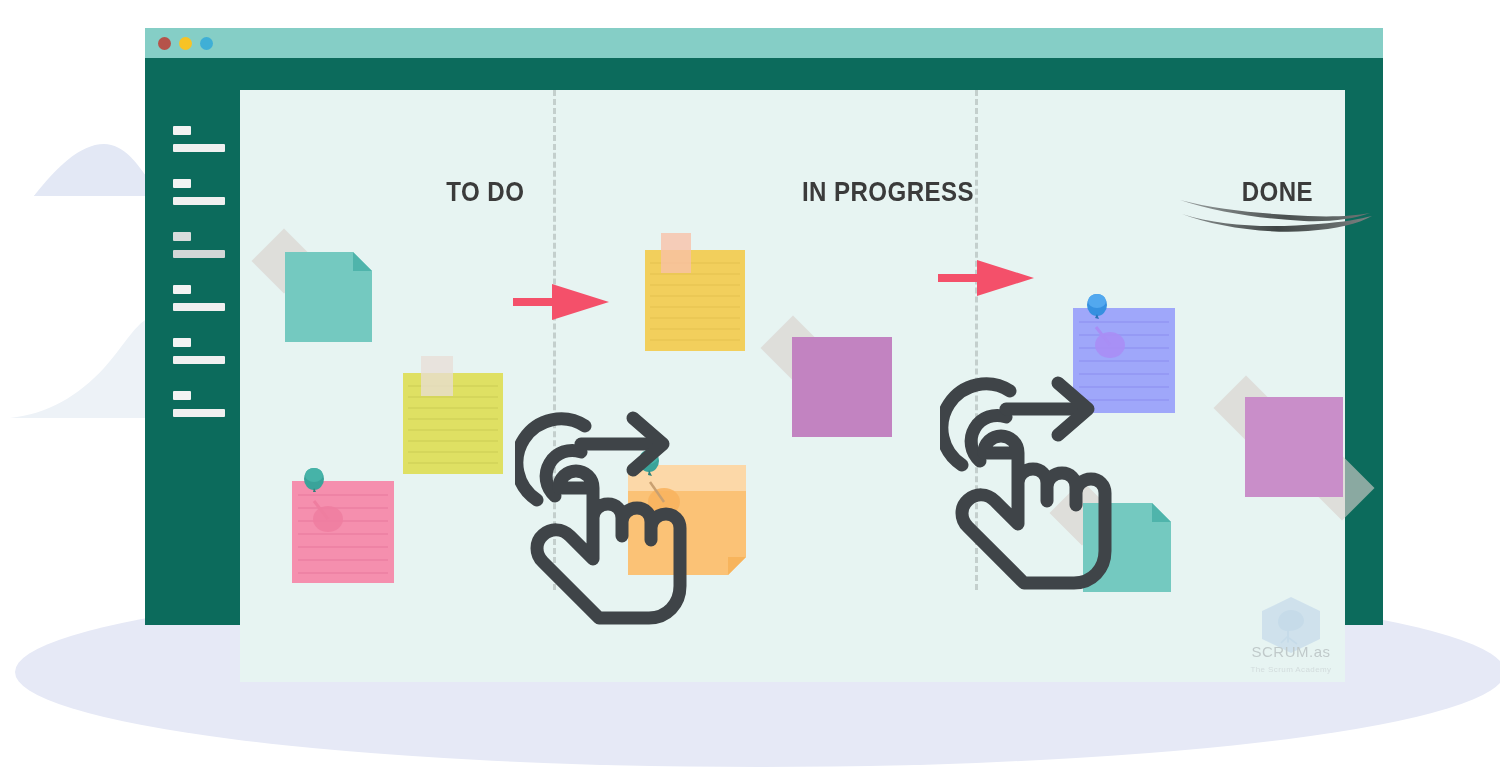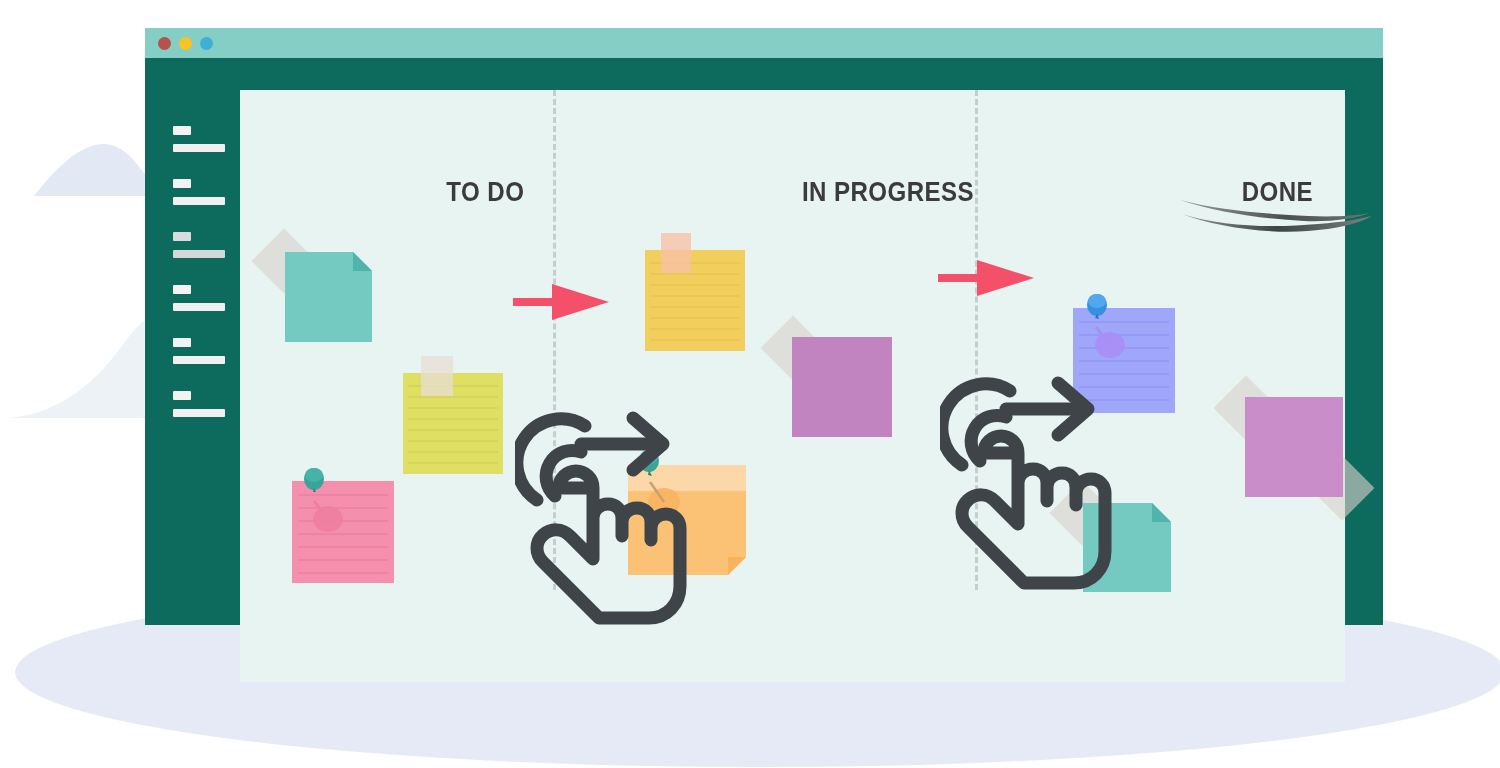--- a/index.html
+++ b/index.html
@@ -340,16 +340,27 @@
                  L165 196
                  C165 214 152 228 134 228
                  L84 228
                  L28 172
                  C20 164 20 152 28 145
                  C36 138 47 138 55 146
                  L78 169
                  L78 98 Z" fill="none" stroke="#3f4448" stroke-width="13" stroke-linejoin="round" stroke-linecap="round"></path>
       </svg>
 
+      <div class="watermark">
+        <svg style="position:absolute;left:16px;top:0;width:64px;height:58px" viewBox="0 0 64 58">
+          <polygon points="32,1 61,15 61,43 32,57 3,43 3,15" fill="#b9d0e8"></polygon>
+          <path d="M32 14 C24 14 19 20 19 26 C19 31 23 35 28 35 L28 46
+                   C28 47 30 47 30 46 L30 35 C35 35 45 32 45 25
+                   C45 19 40 14 32 14 Z" fill="#a6c4e2"></path>
+          <path d="M29 40 L22 47 M30 42 L38 48" stroke="#a6c4e2" stroke-width="1.6" fill="none"></path>
+        </svg>
+        <div class="wm-text">SCRUM.as</div>
+        <div class="wm-sub">The Scrum Academy</div>
+      </div>
 
     </div>
   </div>
 </div>
 
 </body></html>

